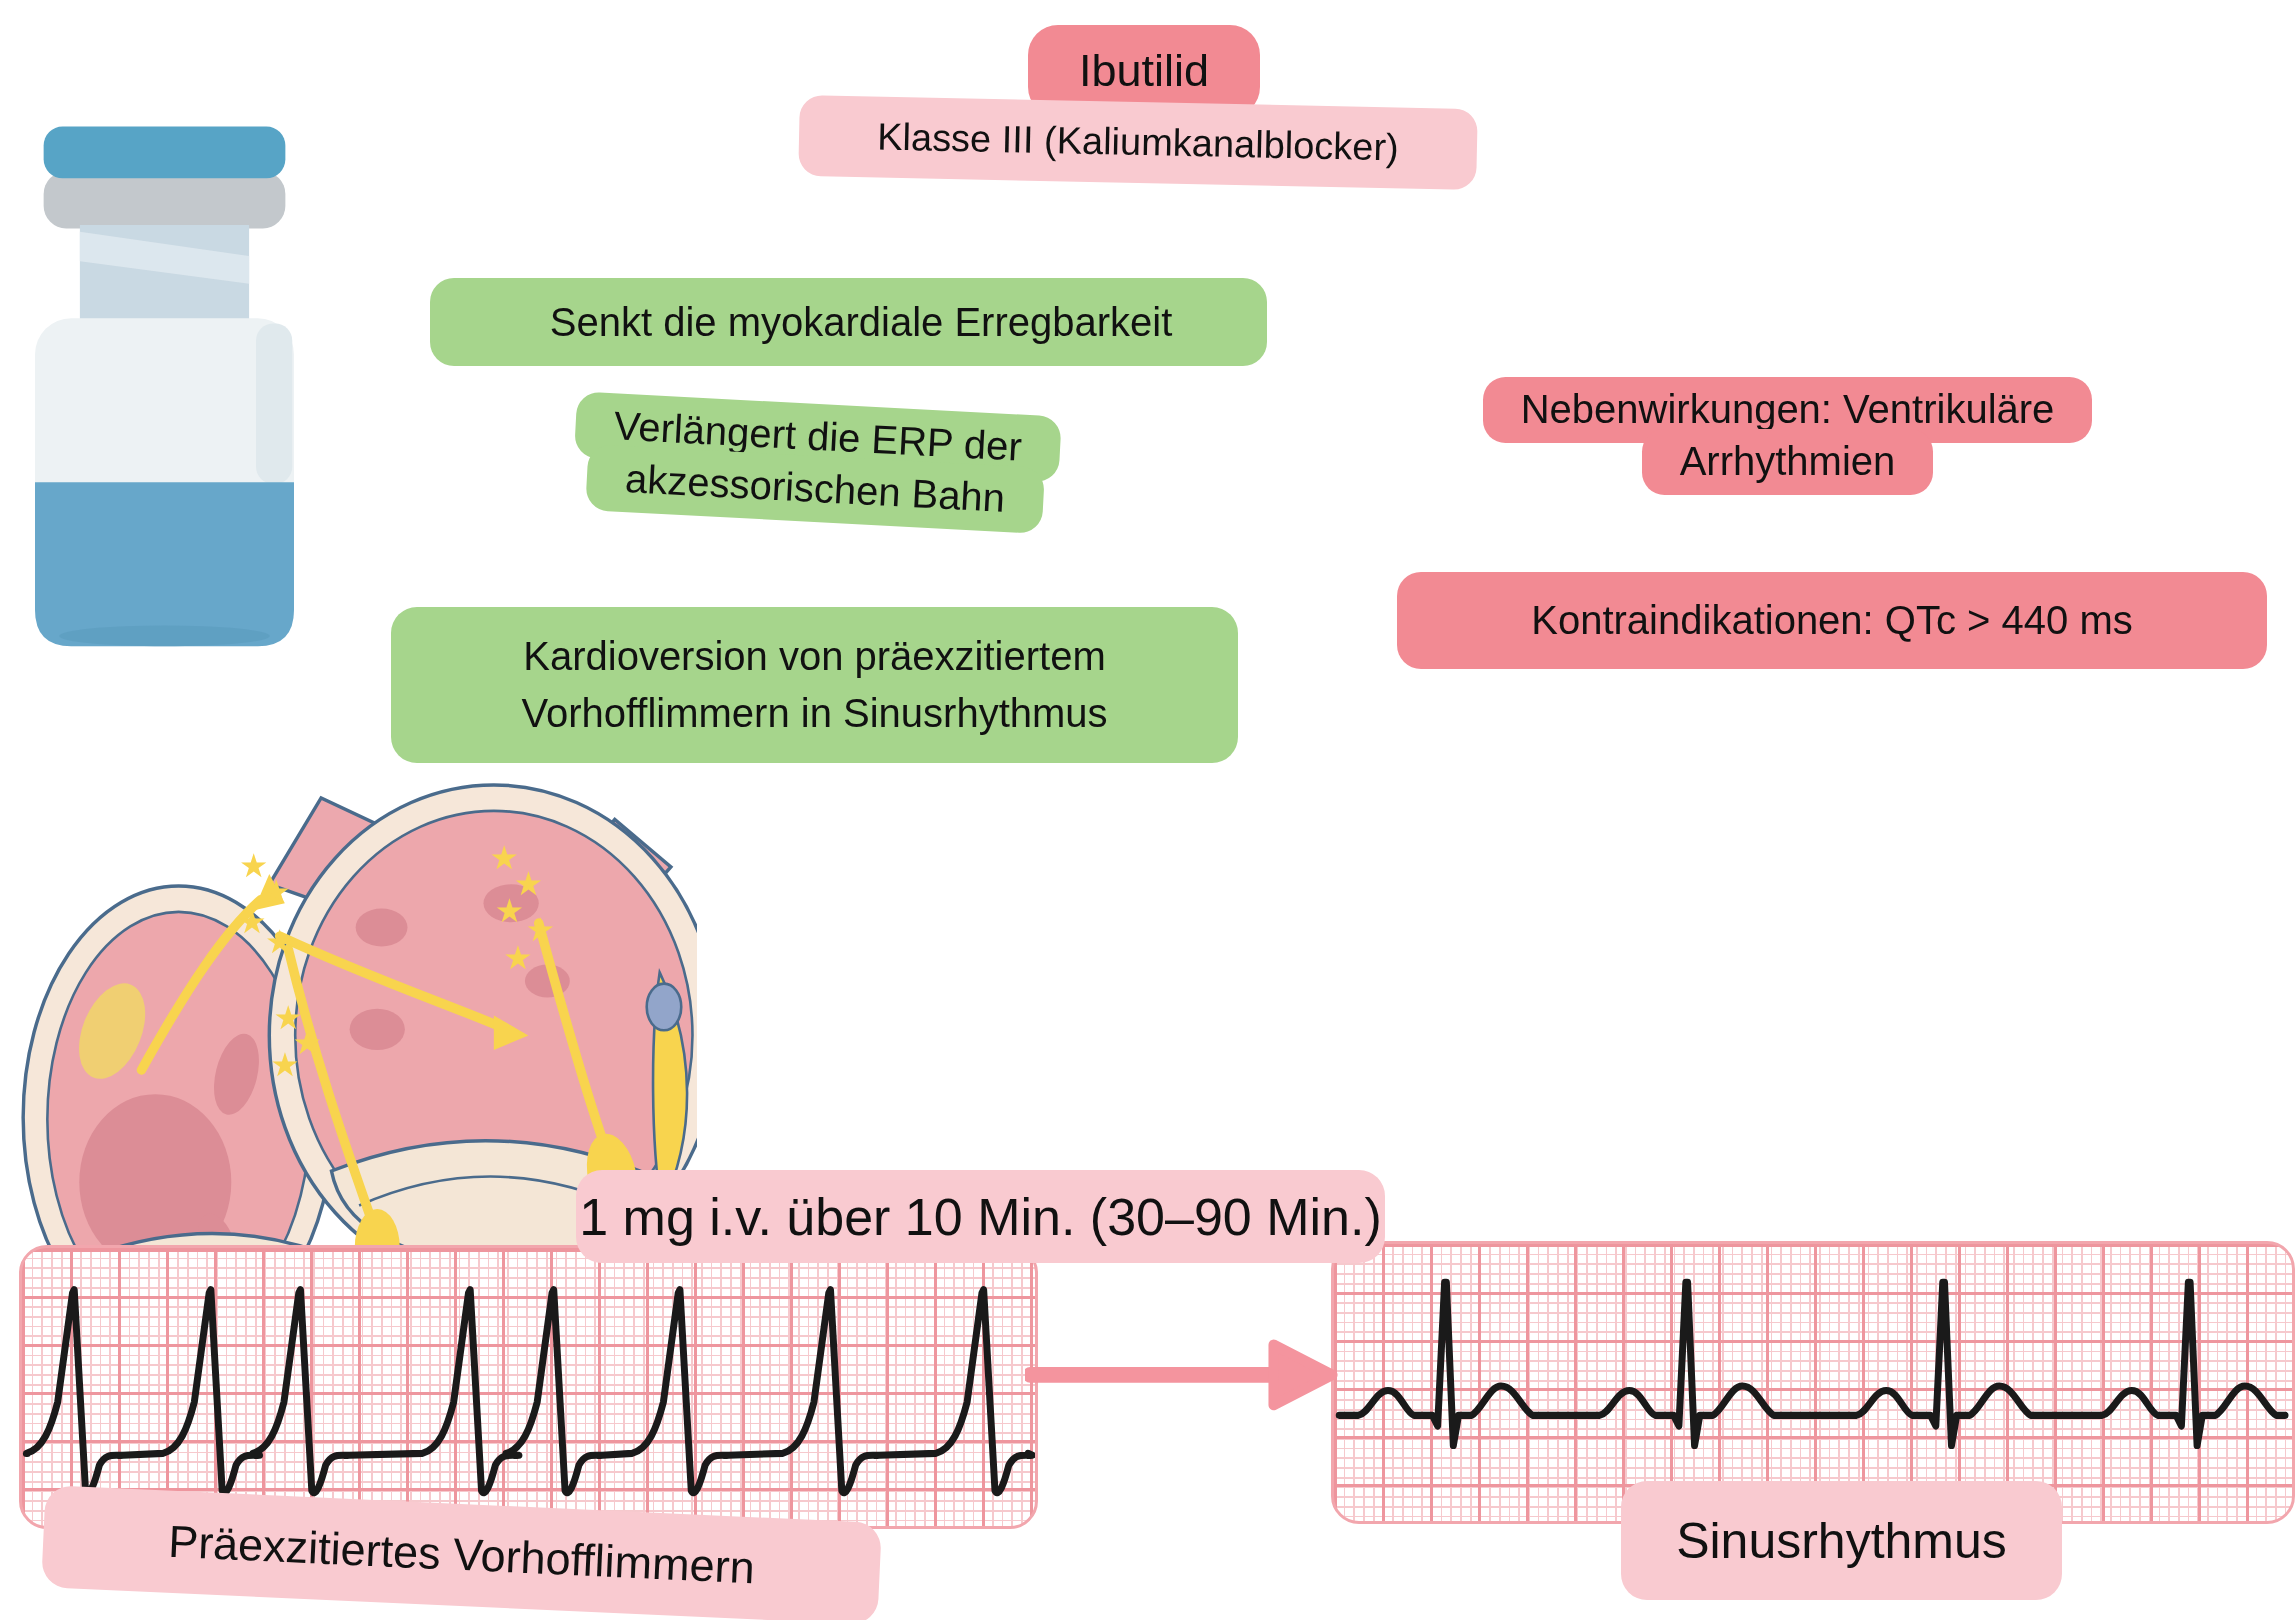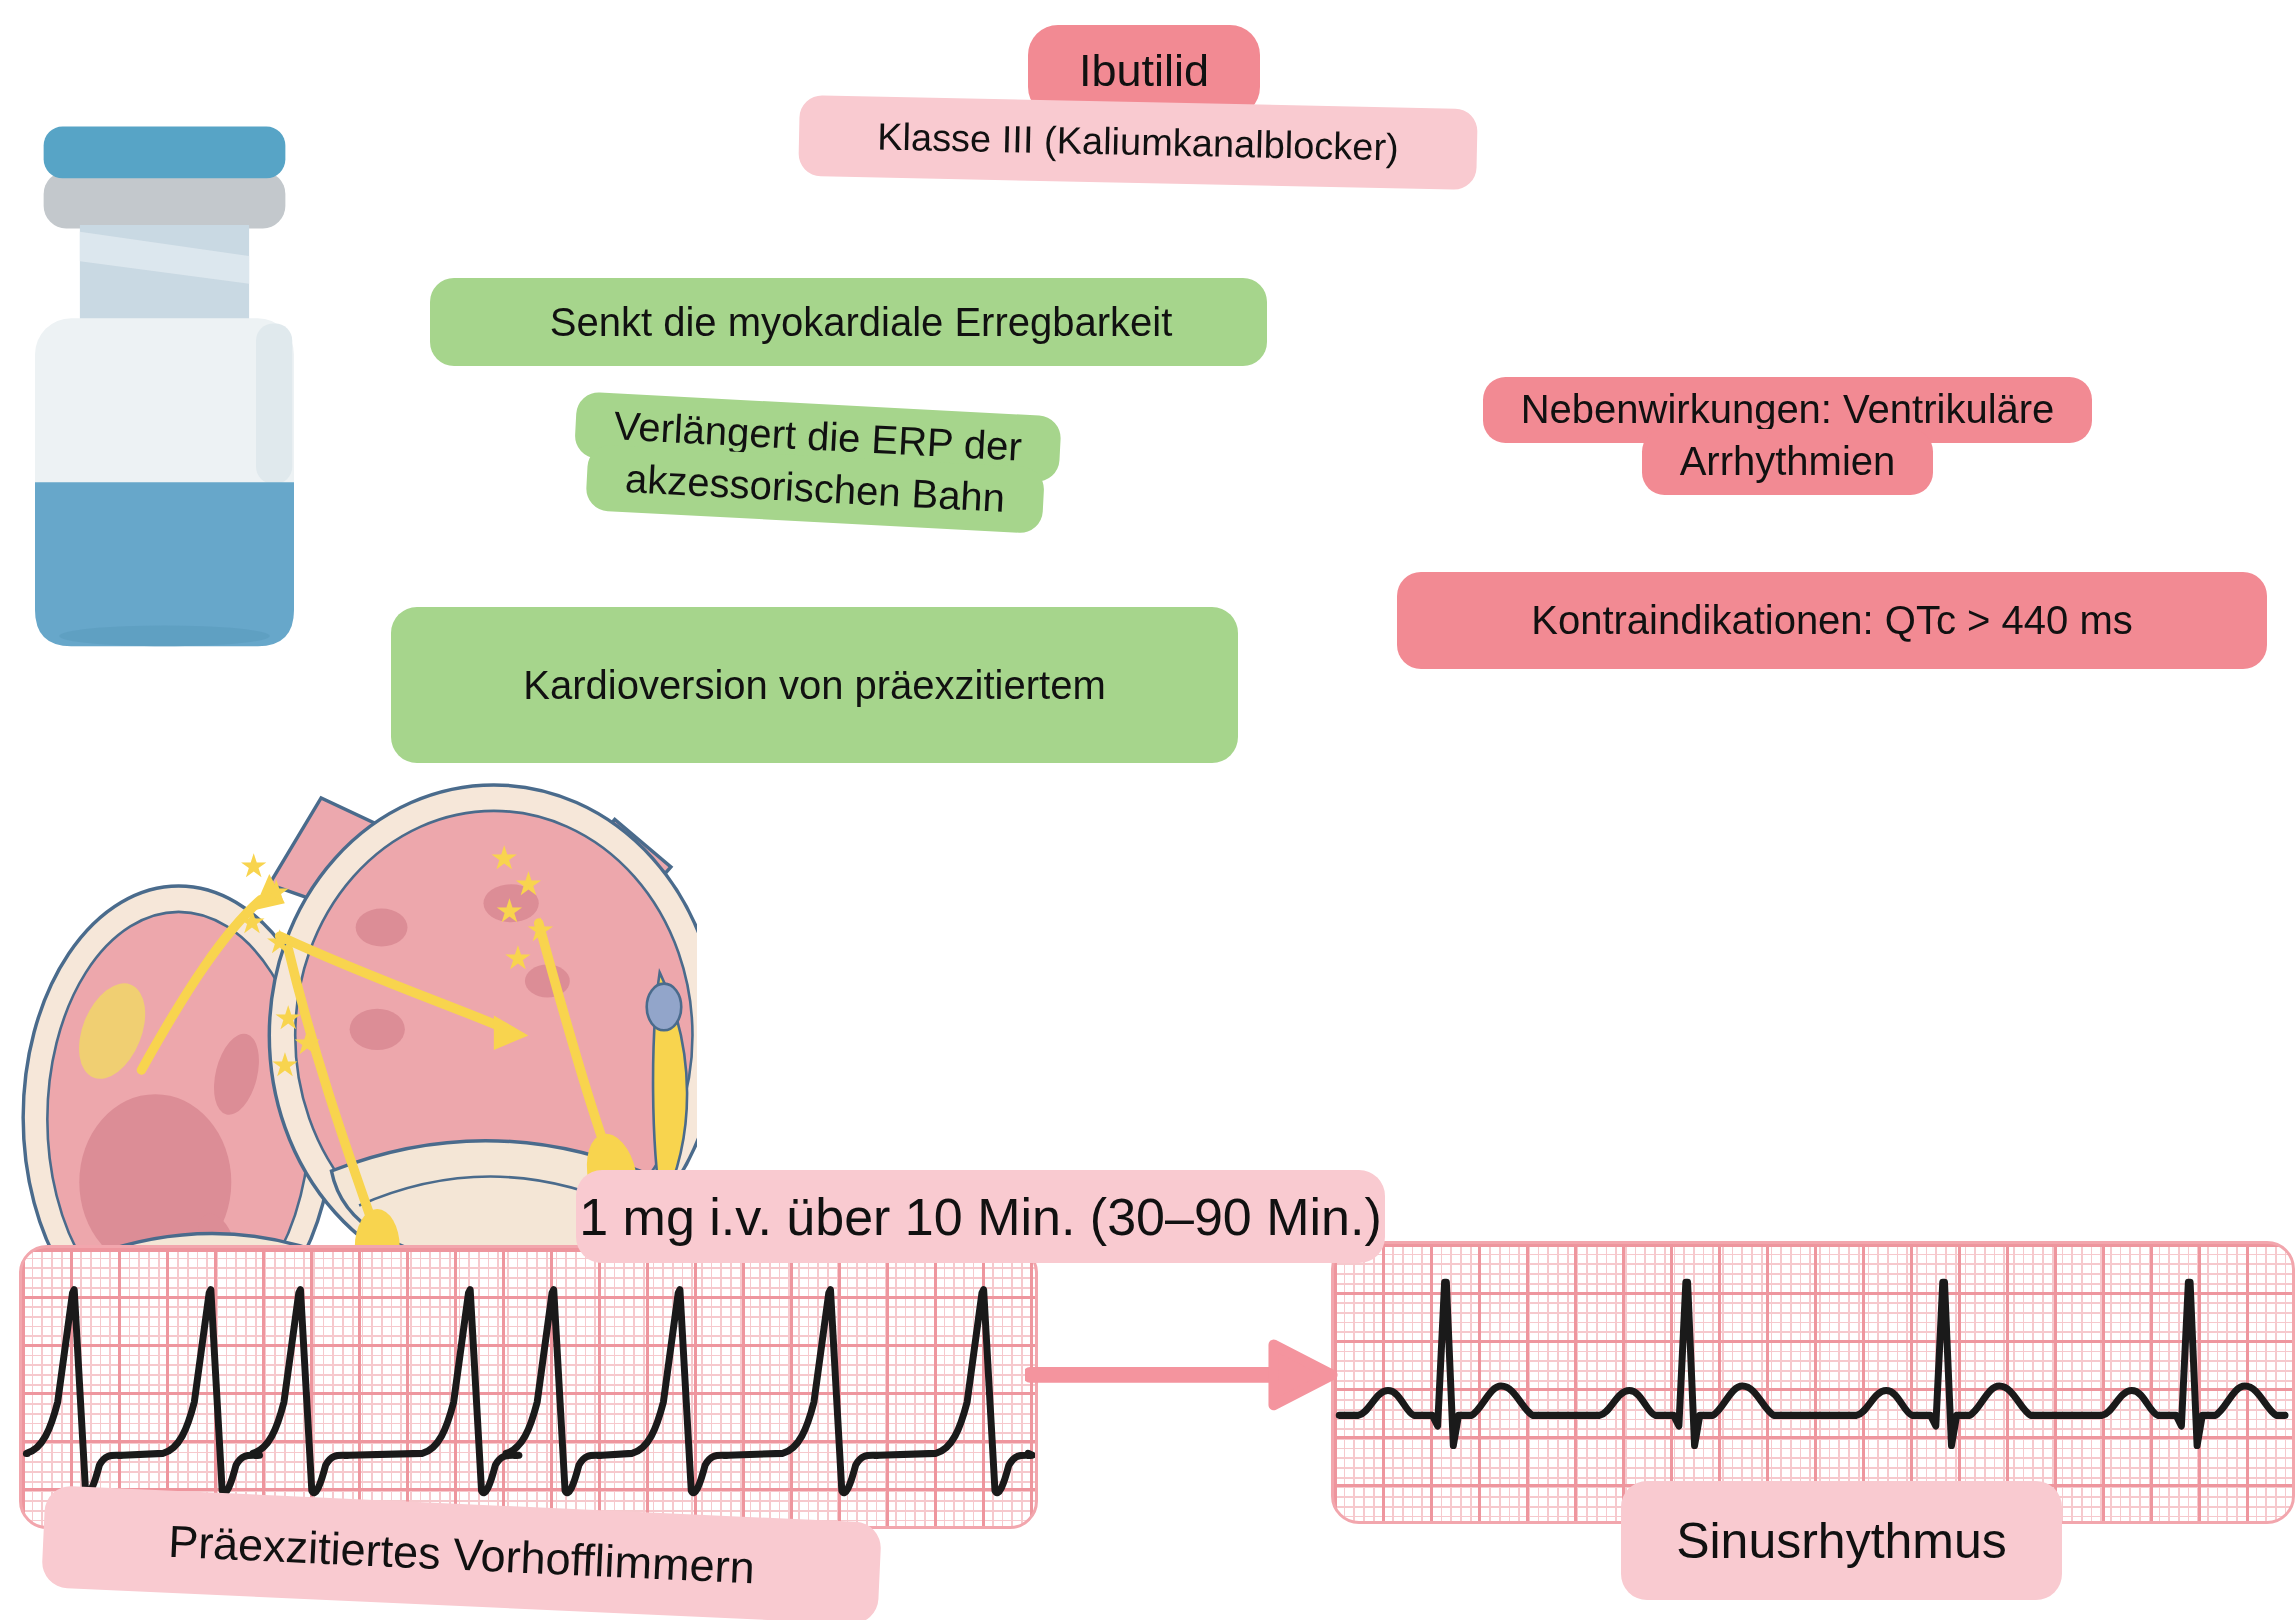--- a/index.html
+++ b/index.html
@@ -152,20 +152,21 @@
 
   <div class="badge green" id="b-effect1">
     <span>Senkt die myokardiale Erregbarkeit</span>
   </div>
   <div class="stepped" id="b-effect2">
     <span class="step-line">Verlängert die ERP der</span>
     <span class="step-line l2">akzessorischen Bahn</span>
   </div>
   <div class="badge green" id="b-effect3">
     <span>Kardioversion von präexzitiertem</span>
+    <span>Vorhofflimmern in Sinusrhythmus</span>
   </div>
 
   <div class="stepped" id="b-side1">
     <span class="step-line">Nebenwirkungen: Ventrikuläre</span>
     <span class="step-line l2">Arrhythmien</span>
   </div>
   <div class="badge salmon" id="b-side2">
     <span>Kontraindikationen: QTc &gt; 440 ms</span>
   </div>
 

